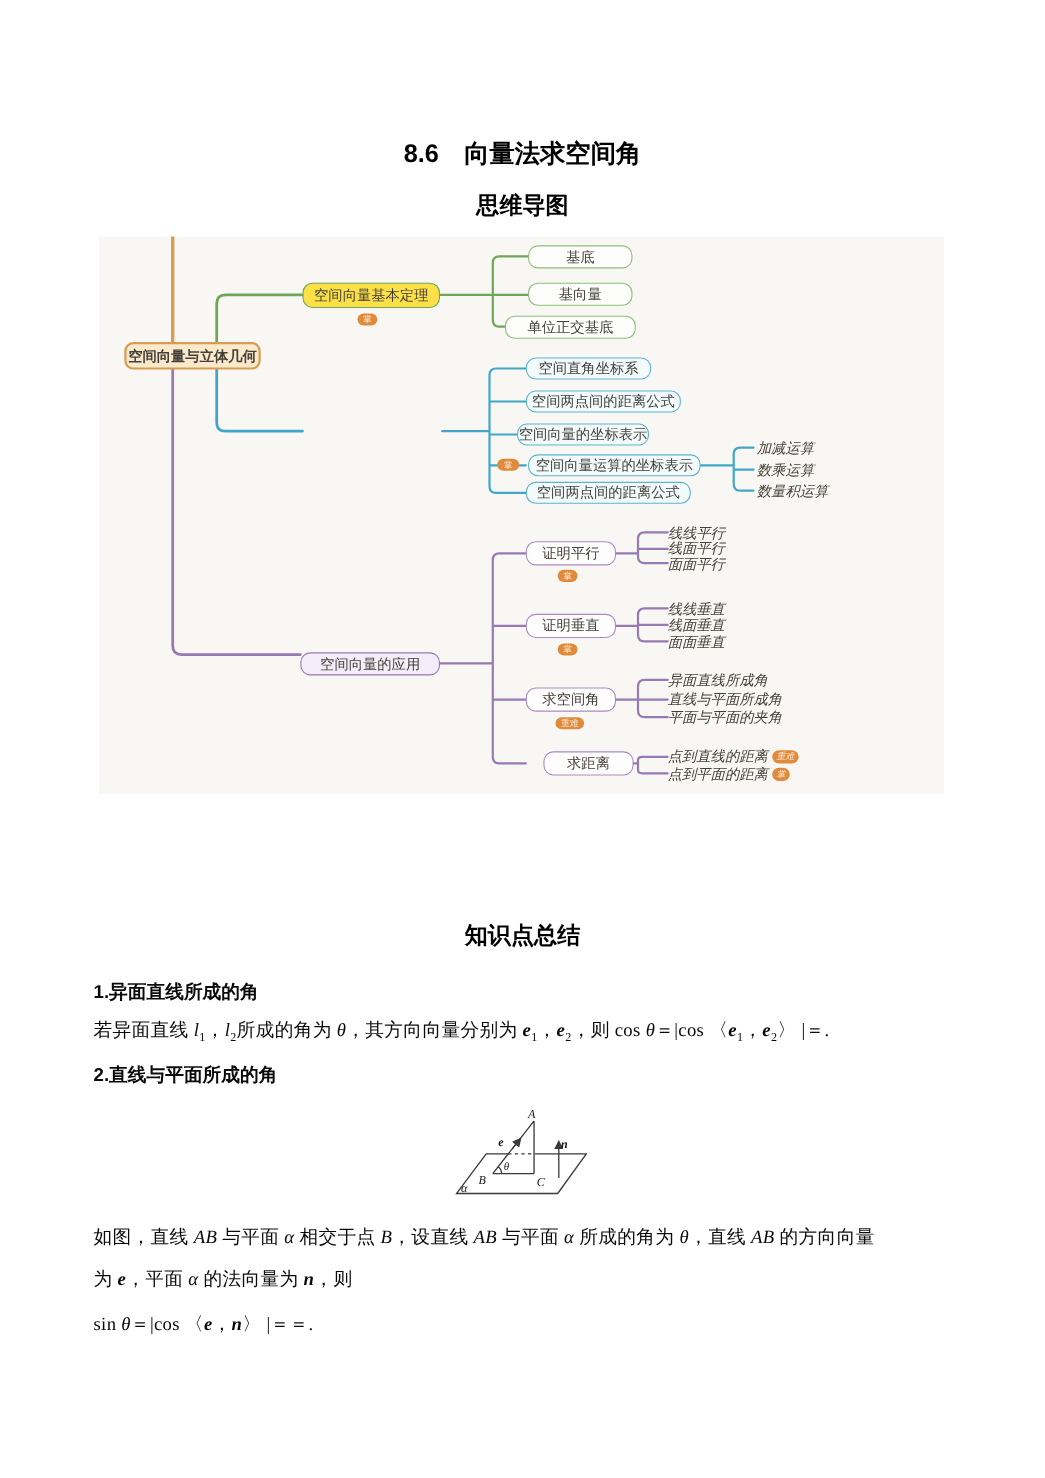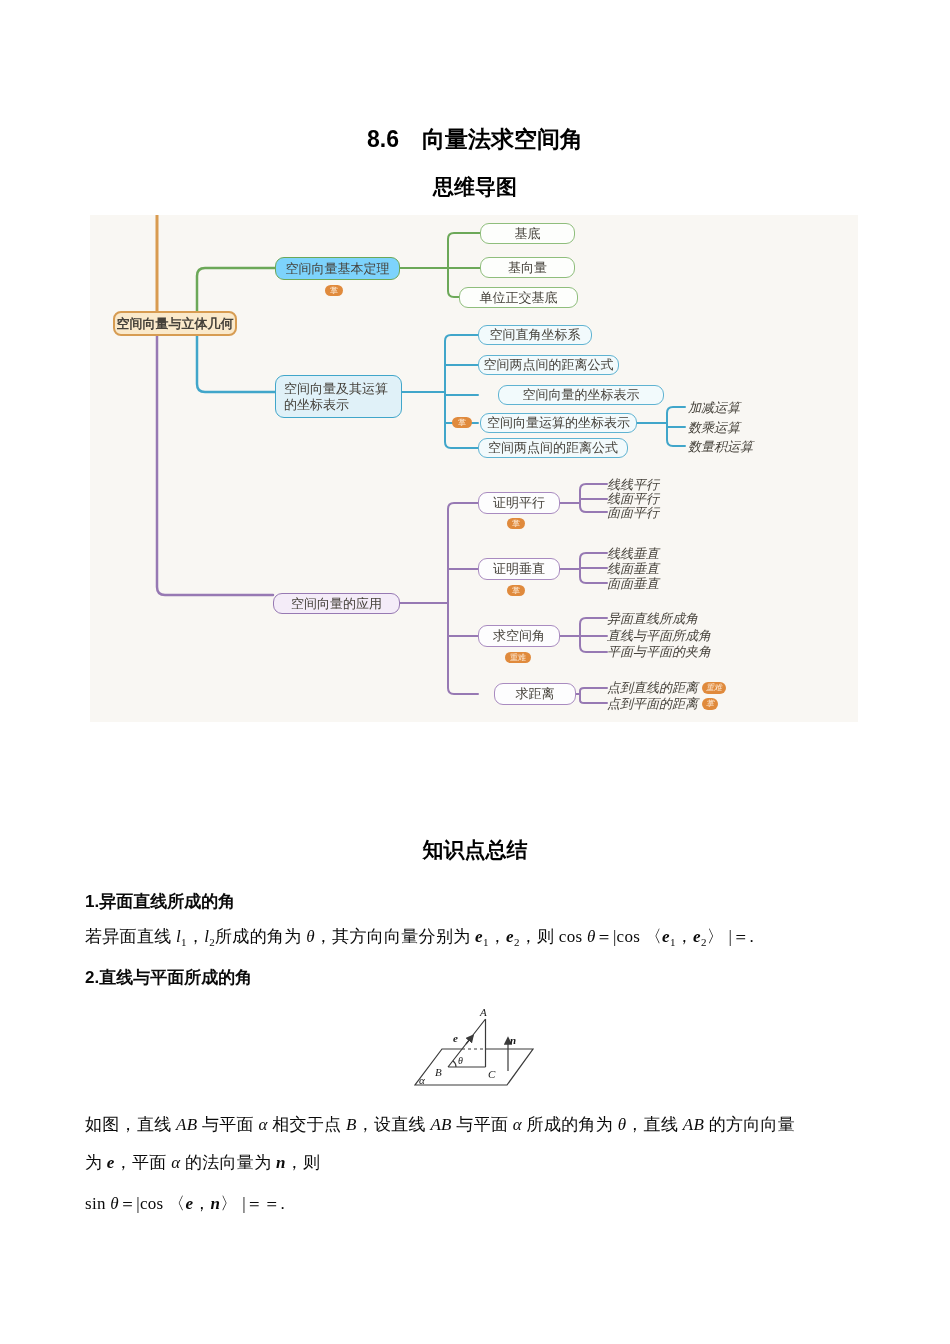--- a/index.html
+++ b/index.html
@@ -13,21 +13,21 @@
 
   
   #mindmap{left:90px;top:215px;width:768px;height:507px;background:#F9F7F3;}
   #connectors{position:absolute;left:0;top:0;}
   .node{
     position:absolute;display:flex;align-items:center;justify-content:center;
     font-family:"Liberation Sans",sans-serif;font-size:13px;color:#45413A;
     border-radius:9px;box-sizing:border-box;white-space:nowrap;line-height:1.2;
   }
   .root{background:#FAE9CB;border:2px solid #D79C52;font-weight:bold;border-radius:8px;}
-  .gparent{background:#7dd3fc;border:1.5px solid #6CA858;}
+  .gparent{background:#fde047;border:1.5px solid #6CA858;}
   .gchild{background:#FDFEFC;border:1.5px solid #8FBE7C;}
   .bparent{background:#E0F1F8;border:1.5px solid #41A6CA;}
   .bchild{background:#F2FAFC;border:1.5px solid #5FB3D2;}
   .pparent{background:#F4ECF8;border:1.5px solid #9779B3;}
   .pchild{background:#FDFDFE;border:1.5px solid #A98BC0;}
   .leaf{
     position:absolute;font-family:"Liberation Sans",sans-serif;font-size:13px;
     color:#45413A;white-space:nowrap;line-height:15px;font-style:italic;
   }
   .badge{
@@ -85,27 +85,23 @@
   </svg>
 
   <div class="node root" style="left:23px;top:96px;width:124px;height:25px;text-align:right;">空间向量与立体几何</div>
 
   <div class="node gparent" style="left:185px;top:42px;width:125px;height:23px;">空间向量基本定理</div>
   <div class="badge" style="left:235px;top:70px;width:18px;height:11px;">掌</div>
   <div class="node gchild" style="left:390px;top:8px;width:95px;height:21px;">基底</div>
   <div class="node gchild" style="left:390px;top:42px;width:95px;height:21px;">基向量</div>
   <div class="node gchild" style="left:369px;top:72px;width:119px;height:21px;">单位正交基底</div>
 
-  <div class="node bparent" style="left:185px;top:160px;width:127px;height:43px;flex-direction:column;align-items:flex-start;padding-left:8px;">
-    <div>空间向量及其运算</div>
-    <div>的坐标表示</div>
-  </div>
   <div class="node bchild" style="left:388px;top:110px;width:114px;height:20px;">空间直角坐标系</div>
   <div class="node bchild" style="left:388px;top:140px;width:141px;height:20px;">空间两点间的距离公式</div>
-  <div class="node bchild" style="left:408px;top:170px;width:166px;height:20px;">空间向量的坐标表示</div>
+  <div class="node bchild" style="left:380px;top:170px;width:120px;height:20px;">空间向量的坐标表示</div>
   <div class="node bchild" style="left:390px;top:198px;width:157px;height:20px;">空间向量运算的坐标表示</div>
   <div class="badge" style="left:362px;top:202px;width:20px;height:11px;">掌</div>
   <div class="node bchild" style="left:388px;top:223px;width:150px;height:20px;">空间两点间的距离公式</div>
   <div class="leaf" style="left:598px;top:185px;">加减运算</div>
   <div class="leaf" style="left:598px;top:205px;">数乘运算</div>
   <div class="leaf" style="left:598px;top:224px;">数量积运算</div>
 
   <div class="node pparent" style="left:183px;top:378px;width:127px;height:21px;">空间向量的应用</div>
 
   <div class="node pchild" style="left:388px;top:277px;width:82px;height:22px;">证明平行</div>

